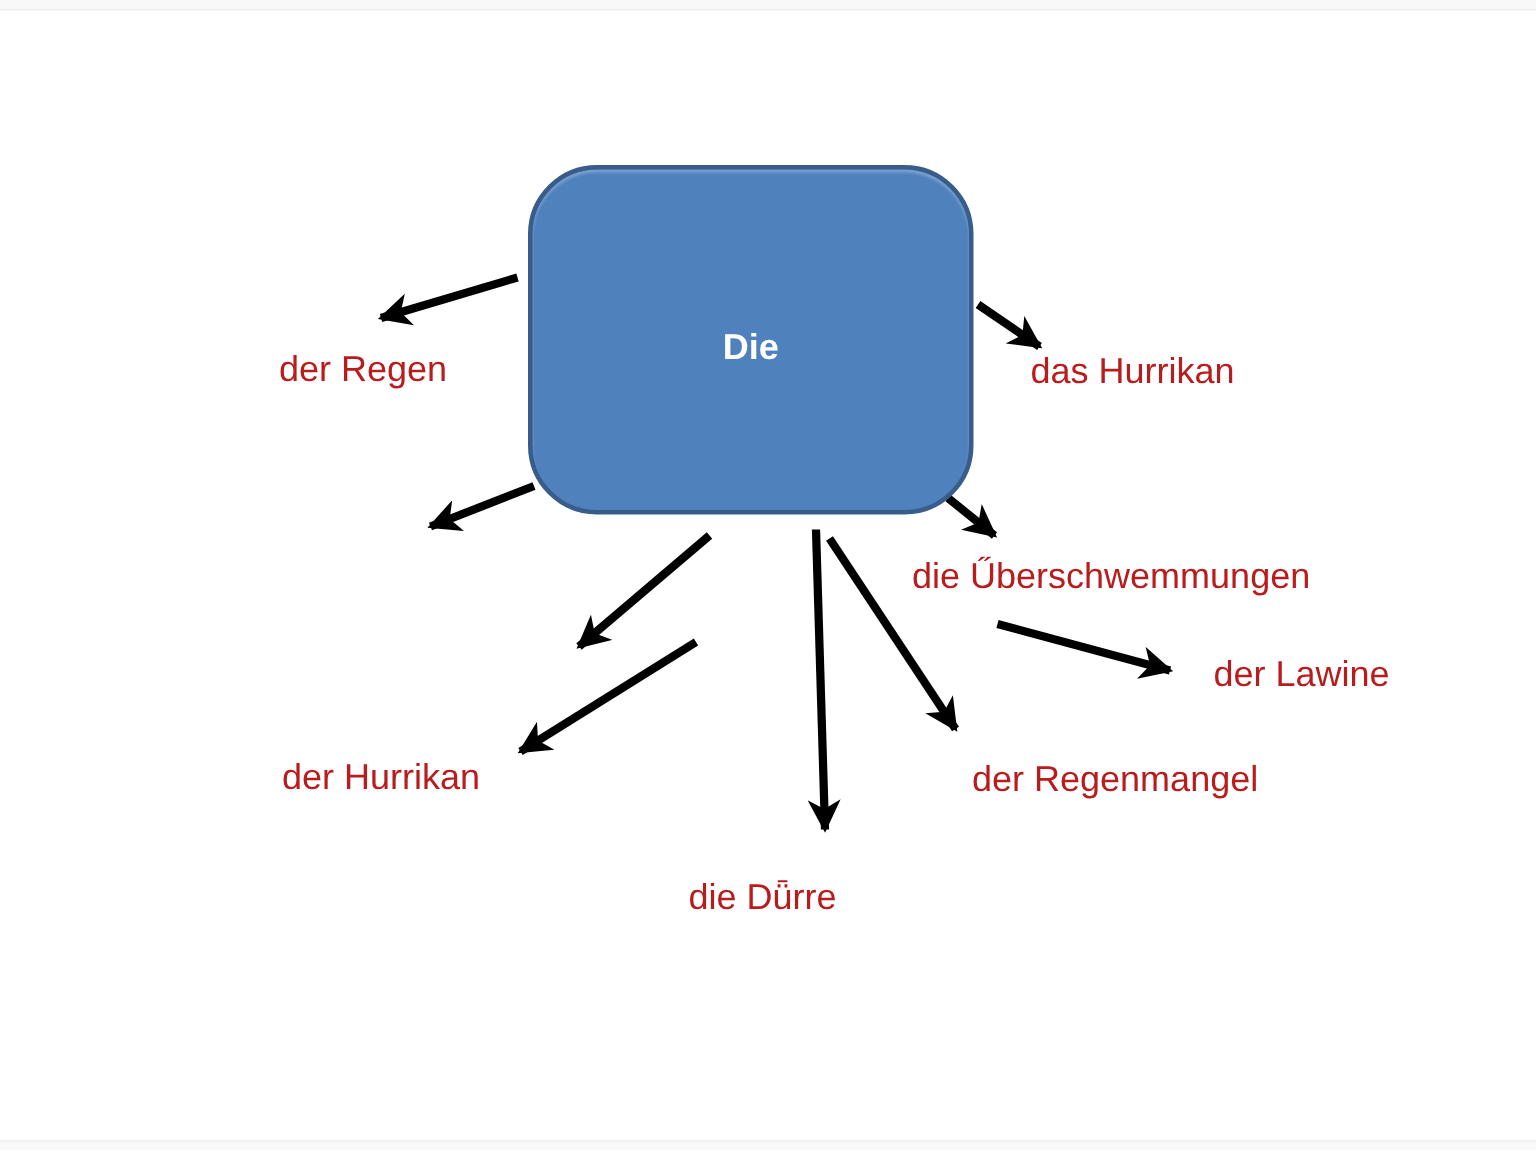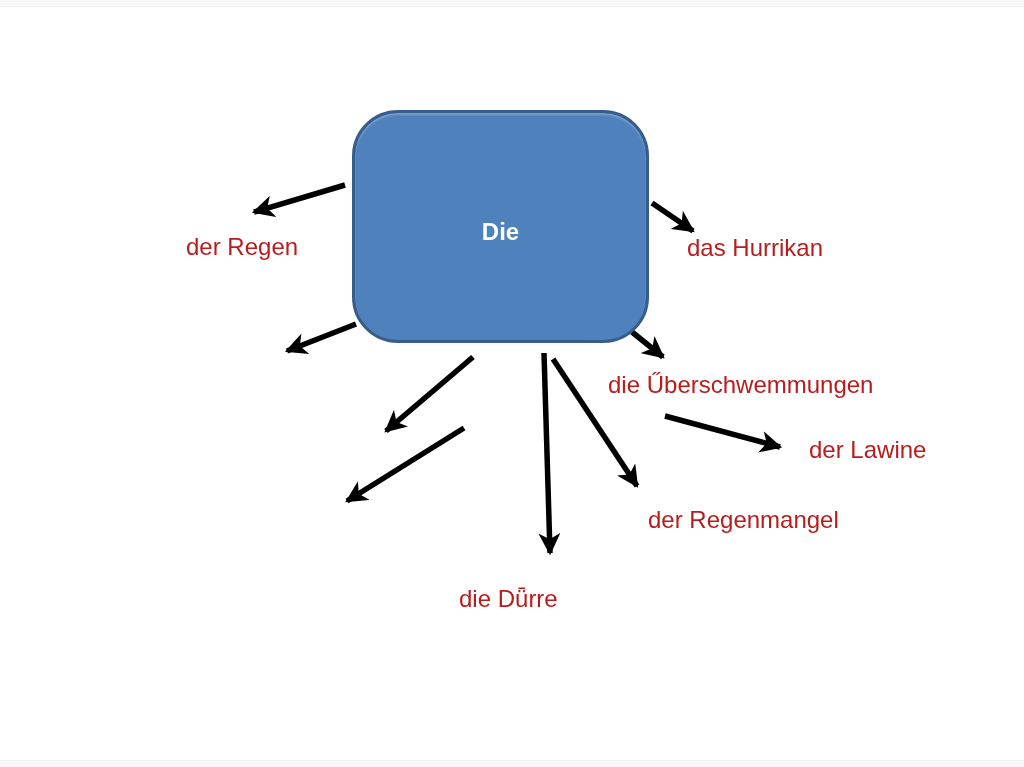--- a/index.html
+++ b/index.html
@@ -108,16 +108,17 @@
   </svg>
 
   <div class="center-node">
     <div class="title-line">Die</div>
   </div>
 
   <div class="term-label lbl-regen">der Regen</div>
   <div class="term-label lbl-erdbeben">das Hurrikan</div>
   <div class="term-label lbl-ueberschwemmungen">die Űberschwemmungen</div>
   <div class="term-label lbl-taifun">der Lawine</div>
+  <div class="term-label lbl-hurrikan">der Hurrikan</div>
   <div class="term-label lbl-regenmangel">der Regenmangel</div>
   <div class="term-label lbl-duerre">die Dǖrre</div>
 
 </div>
 
 </body></html>

